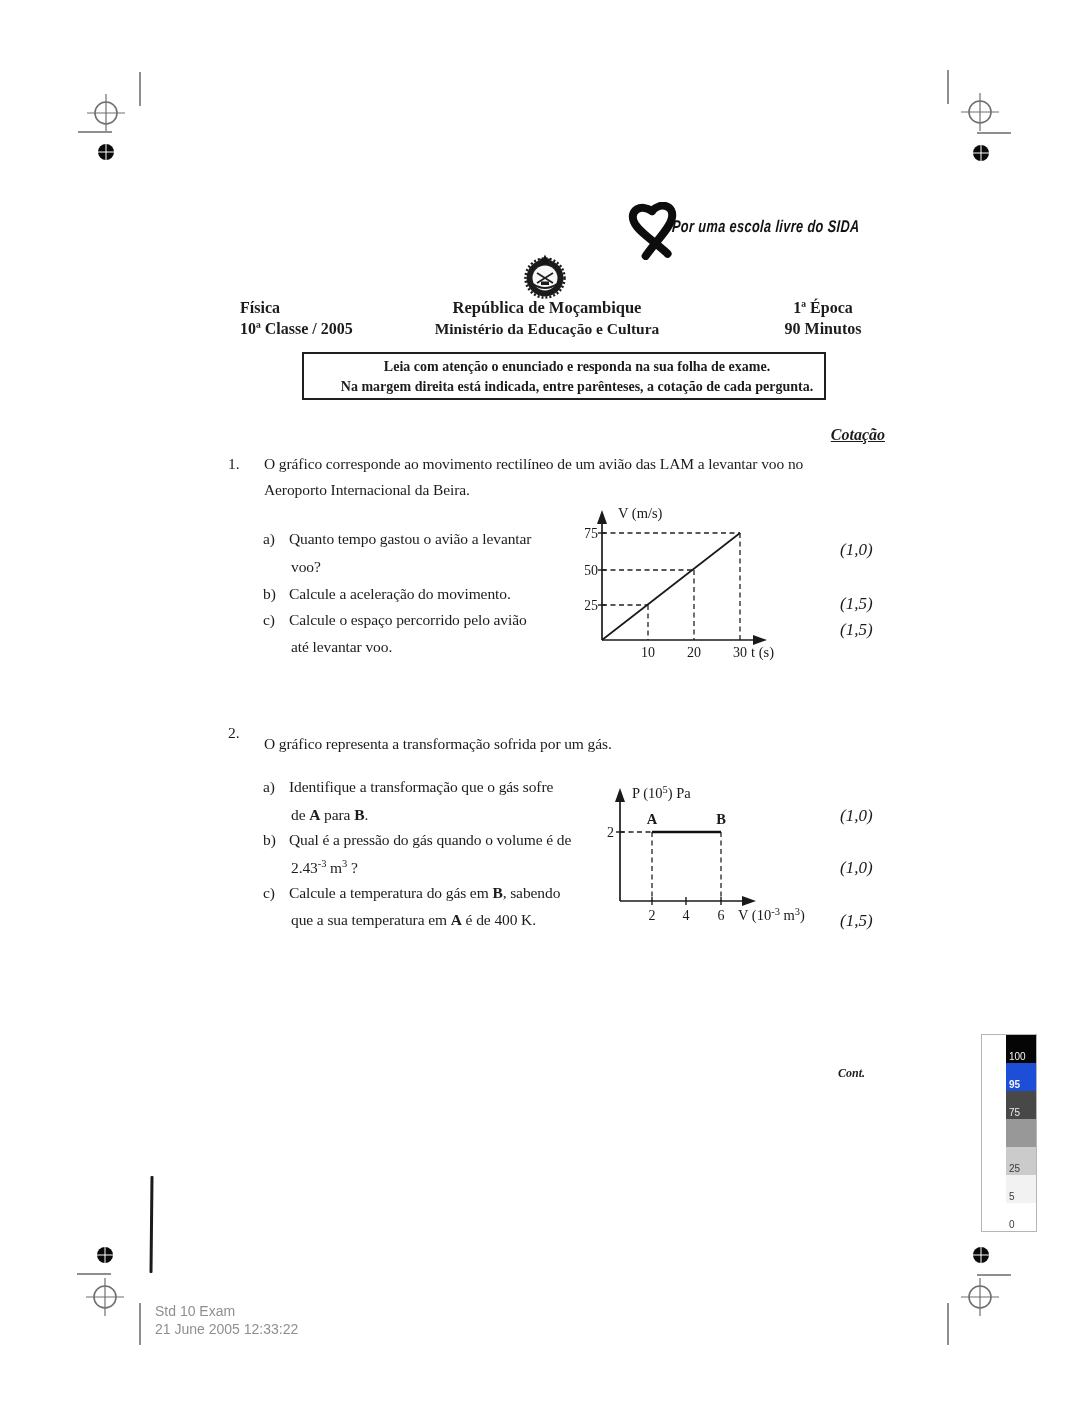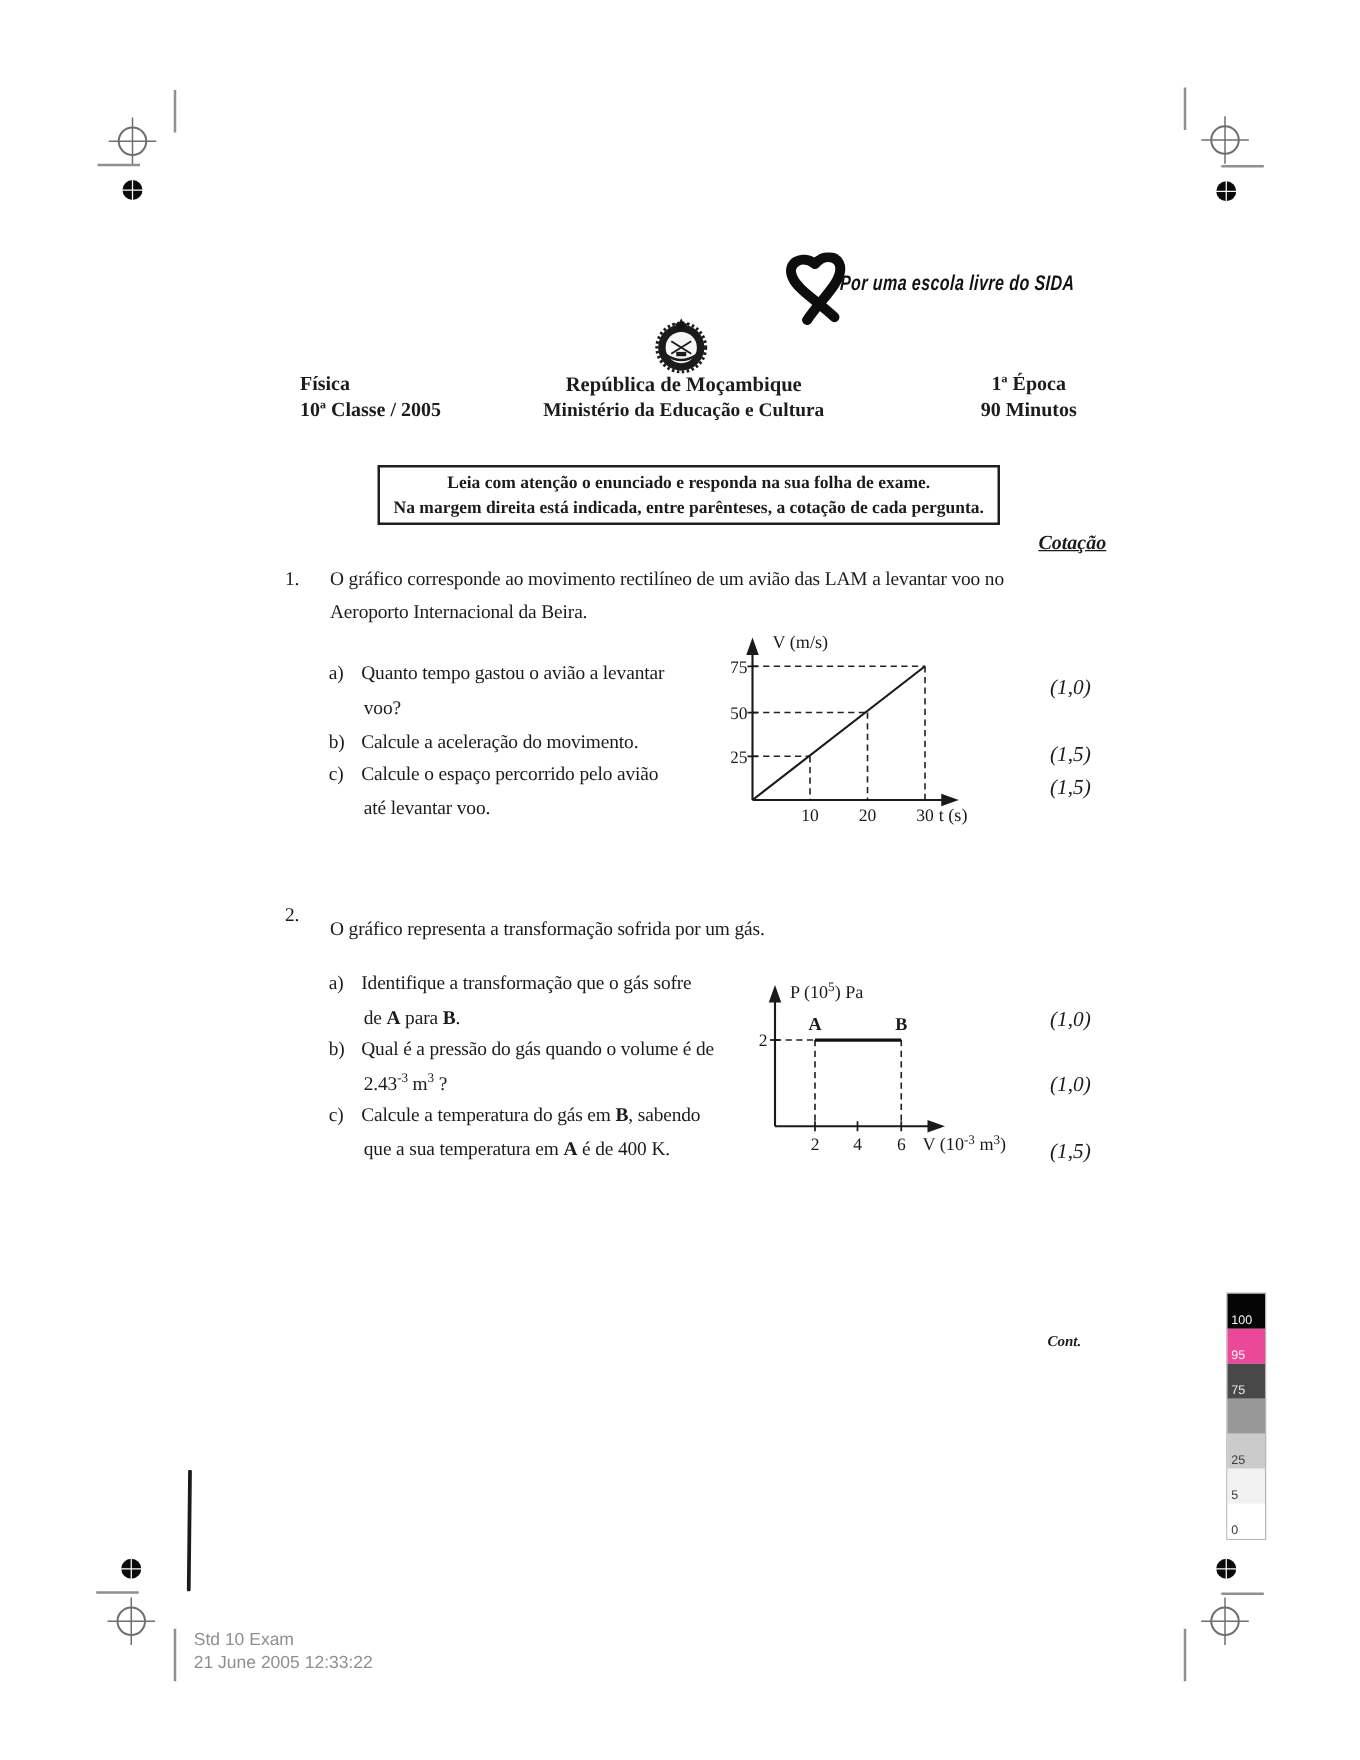--- a/index.html
+++ b/index.html
@@ -117,21 +117,21 @@
 
   <div class="abs hdr" style="left:240px;top:298px;">Física</div>
   <div class="abs hdr" style="left:240px;top:319px;">10ª Classe / 2005</div>
 
   <div class="abs hdr ctr" style="left:377px;top:298px;width:340px;font-size:16.5px;">República de Moçambique</div>
   <div class="abs hdr ctr" style="left:377px;top:319px;width:340px;font-size:15.5px;">Ministério da Educação e Cultura</div>
 
   <div class="abs hdr ctr" style="left:768px;top:298px;width:110px;">1ª Época</div>
   <div class="abs hdr ctr" style="left:768px;top:319px;width:110px;">90 Minutos</div>
 
-  <div class="abs box" style="left:302px;top:372px;width:494px;height:41px;">
+  <div class="abs box" style="left:302px;top:352px;width:494px;height:41px;padding-left:26px;">
     <div>Leia com atenção o enunciado e responda na sua folha de exame.</div>
     <div>Na margem direita está indicada, entre parênteses, a cotação de cada pergunta.</div>
   </div>
 
   <div class="abs cotacao" style="left:800px;top:426px;width:85px;text-align:right;">Cotação</div>
 
   <div class="abs t" style="left:228px;top:454px;">1.</div>
   <div class="abs t" style="left:264px;top:454px;">O gráfico corresponde ao movimento rectilíneo de um avião das LAM a levantar voo no</div>
   <div class="abs t" style="left:264px;top:480px;">Aeroporto Internacional da Beira.</div>
 
@@ -245,25 +245,25 @@
     <text x="88" y="148" font-size="14" text-anchor="middle">4</text>
     <text x="123" y="148" font-size="14" text-anchor="middle">6</text>
 
     <text x="140" y="148" font-size="14.5">
       <tspan>V (10</tspan><tspan dy="-5" font-size="10.5">-3</tspan><tspan dy="5"> m</tspan><tspan dy="-5" font-size="10.5">3</tspan><tspan dy="5">)</tspan>
     </text>
   </svg>
 
   <div class="abs cont" style="left:838px;top:1066px;">Cont.</div>
 
-  <div class="abs gsbar" style="left:981px;top:1034px;width:30px;">
+  <div class="abs gsbar" style="left:981px;top:1034px;width:30px;padding-left:24px;">
     <div class="gstep" style="background:#050505;">
         <span style="color:#f5f5f5;">100</span>
       </div>
-    <div class="gstep" style="background:#ec4899;">
+    <div class="gstep" style="background:#1d4ed8;font-weight:bold;">
         <span style="color:#f5f5f5;">95</span>
       </div>
     <div class="gstep" style="background:#484848;">
         <span style="color:#ededed;">75</span>
       </div>
     <div class="gstep" style="background:#989898;">
         <span style="color:#3a3a3a;"></span>
       </div>
     <div class="gstep" style="background:#cbcbcb;">
         <span style="color:#3a3a3a;">25</span>

